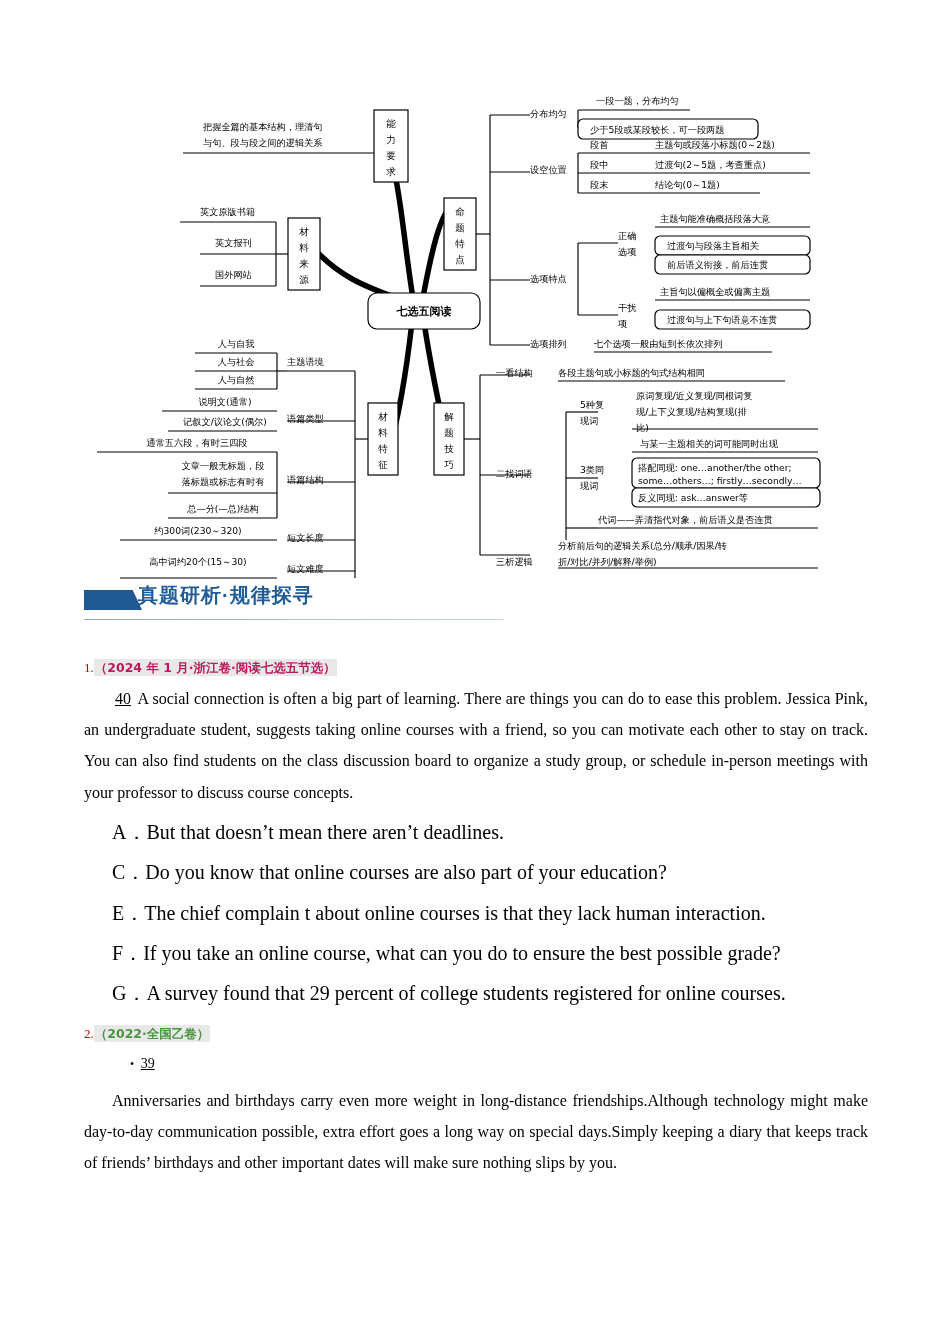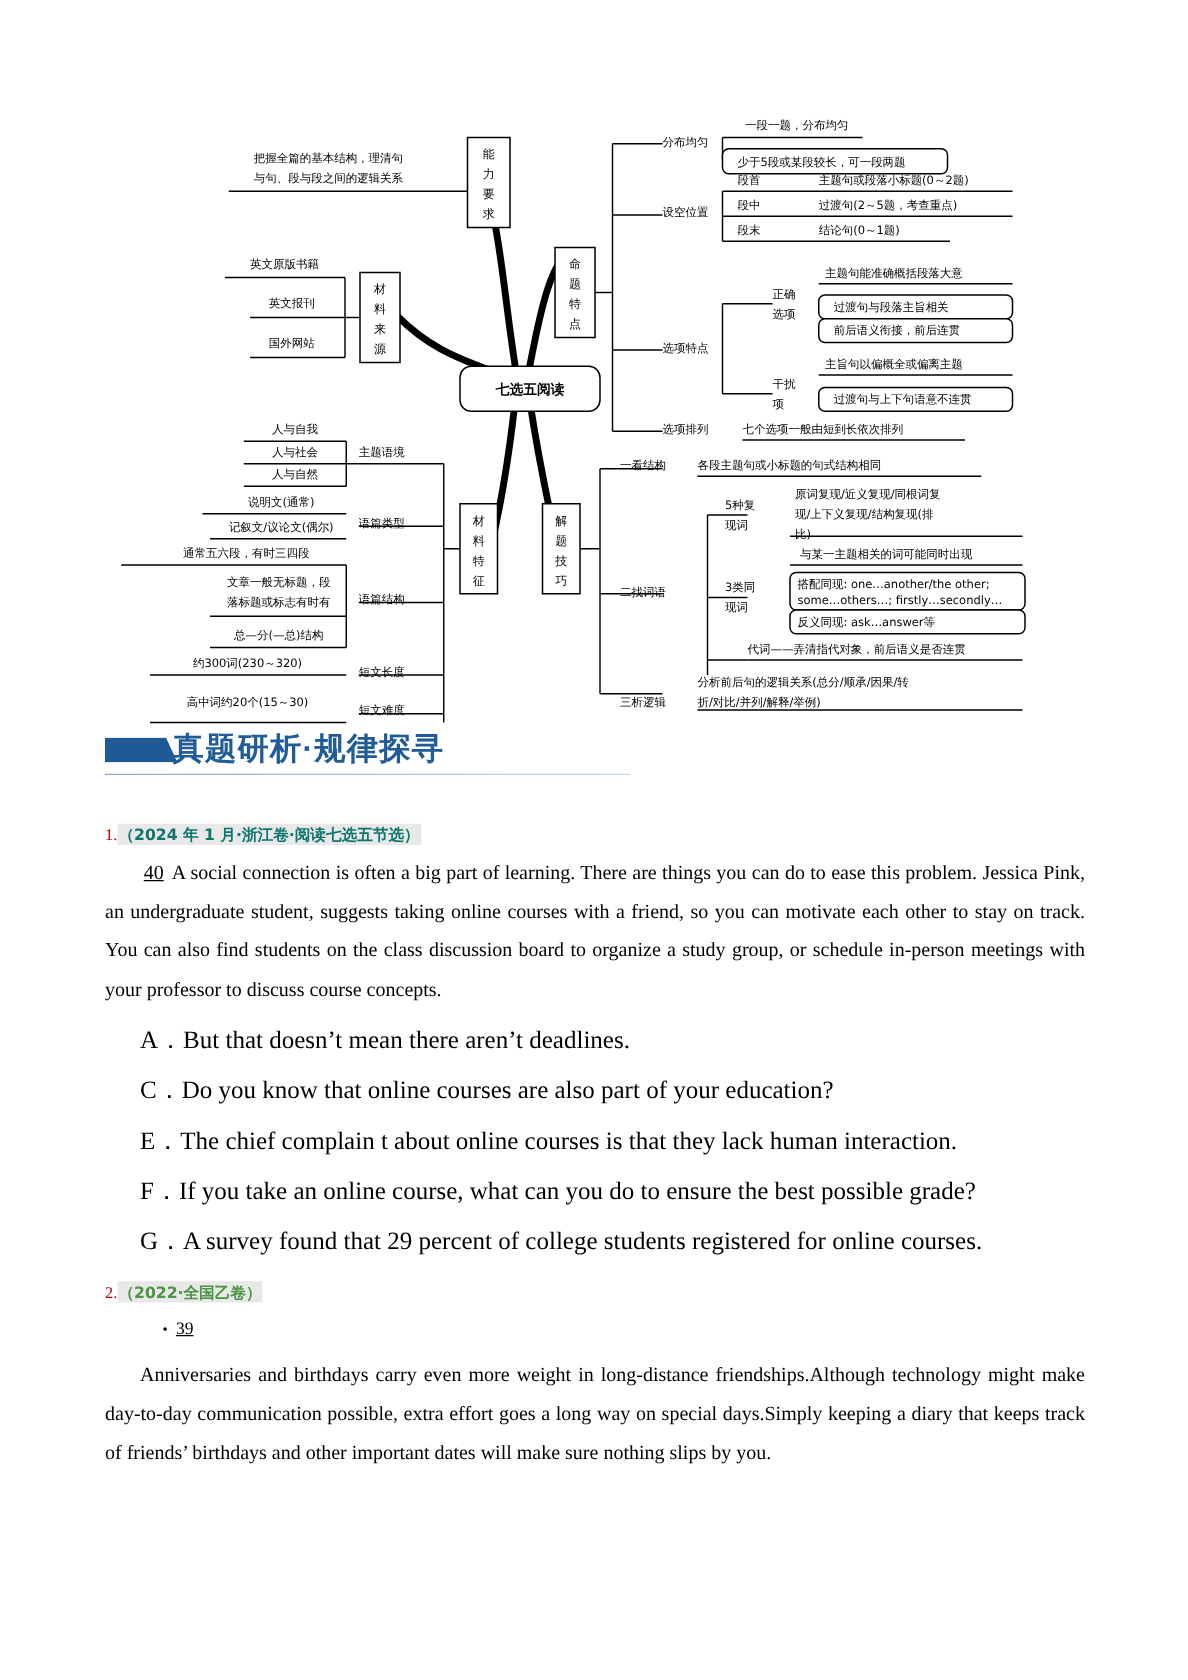--- a/index.html
+++ b/index.html
@@ -89,21 +89,21 @@
     width: 58px;
     height: 20px;
     background: #1f5a94;
     clip-path: polygon(0 0, 84% 0, 100% 100%, 0 100%);
   }
   #banner-title {
     position: absolute;
     left: 54px;
     top: -4px;
     font-family: Liberation Sans, sans-serif;
-    font-size: 25px;
+    font-size: 20px;
     font-weight: bold;
     color: #205d98;
     letter-spacing: 1px;
     white-space: nowrap;
   }
 
   
   #content {
     position: absolute;
     left: 84px;
@@ -128,21 +128,21 @@
     font-family: "Liberation Serif", serif;
     font-size: 13px;
   }
   .src-hl {
     background: #e8e8e8;
     font-family: "DejaVu Sans", "Liberation Sans", sans-serif;
     font-size: 12.5px;
     font-weight: bold;
     padding: 1px 1px;
   }
-  .src-purple { color: #0f766e; text-align: center; }
+  .src-purple { color: #be185d; text-align: center; }
   .src-green { color: #4a9442; }
 
   .para {
     margin: 2px 0 4px 0;
     font-size: 16px;
     line-height: 1.95;
     text-align: justify;
     text-justify: inter-word;
     text-indent: 0;
   }

